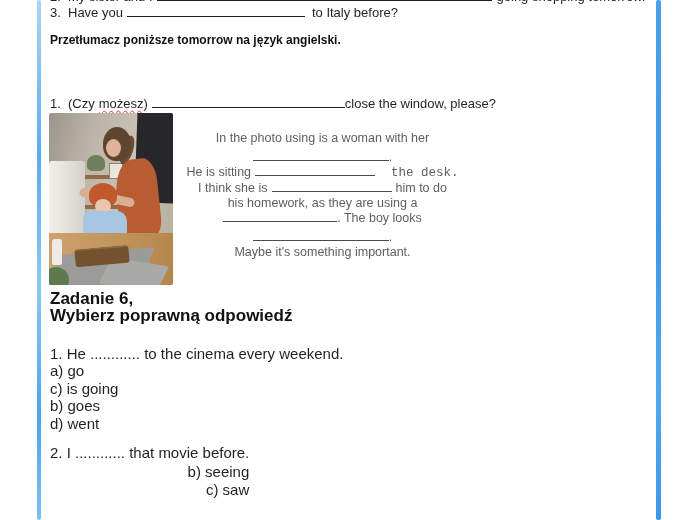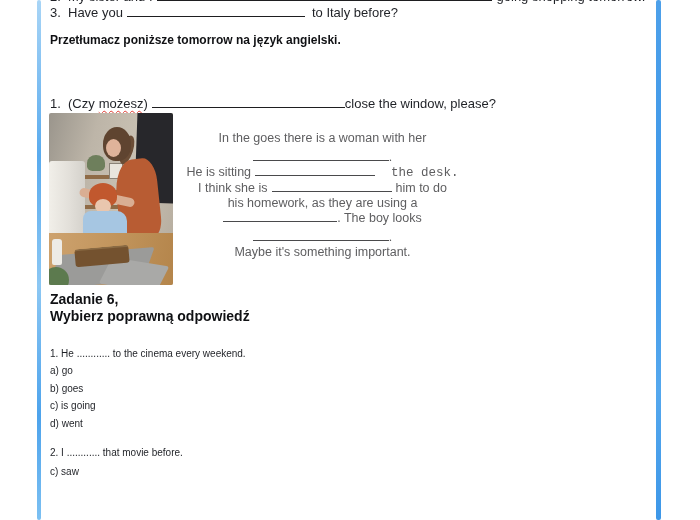--- a/index.html
+++ b/index.html
@@ -27,23 +27,23 @@
   .gap-r{margin-right:4px;}
 
   
   .desc{left:175px;top:131px;width:295px;text-align:center;
     font-size:12.5px;line-height:15px;color:#5e5e60;}
   .desc .blank{border-bottom:1.5px solid #4a4a4c;height:9px;}
   .desc .row{white-space:nowrap;}
   .mt4{margin-top:4px;}
 
   
-  .mc{font-size:10px;color:#1f2126;white-space:nowrap;}
+  .mc{font-size:15px;color:#1f2126;white-space:nowrap;}
   .q1{line-height:17.4px;}
-  .q2{line-height:18.5px;}
+  .q2{line-height:18.5px;text-align:right;}
 
   
   .photo{left:49px;top:113px;width:124px;height:172px;overflow:hidden;border-radius:2px;
     background:linear-gradient(105deg,#9a958c 0%,#bdb5a8 30%,#cac2b4 60%,#b3aa9c 100%);}
   .photo *{position:absolute;}
   .ph-board{right:-5px;top:-5px;width:42px;height:95px;background:#27272b;transform:rotate(2deg);}
   .ph-shelf{left:26px;top:62px;width:74px;height:52px;
     background:repeating-linear-gradient(180deg,#8f6b47 0 4px,rgba(0,0,0,0) 4px 15px);}
   .ph-shelf-post{left:30px;top:62px;width:3px;height:52px;background:#7c5b3c;}
   .ph-plant1{left:38px;top:42px;width:18px;height:16px;background:#6e7f5c;border-radius:50% 50% 30% 30%;}
@@ -111,41 +111,42 @@
     <div class="ph-boy-shirt"></div>
     <div class="ph-desk"></div>
     <div class="ph-mat"></div>
     <div class="ph-mat2"></div>
     <div class="ph-folder"></div>
     <div class="ph-bottle"></div>
     <div class="ph-plant2"></div>
   </div>
 
   <div class="abs desc">
-    <div class="row">In the goes there is a woman with her</div>
+    <div class="row">In the photo using is a woman with her</div>
     <div class="row mt4"><span class="blank" style="width:136px;"></span><span>.</span></div>
     <div class="row"><span class="gap-r">He is sitting</span><span class="blank" style="width:120px;"></span><span style="margin-left:16px;font-family:Liberation Mono, monospace;">the desk.</span></div>
     <div class="row"><span class="gap-r">I think she is</span><span class="blank" style="width:120px;"></span><span style="margin-left:4px;">him to do</span></div>
     <div class="row">his homework, as they are using a</div>
     <div class="row"><span class="blank" style="width:114px;"></span><span>. The boy looks</span></div>
     <div class="row mt4"><span class="blank" style="width:136px;"></span><span>.</span></div>
     <div class="row">Maybe it's something important.</div>
   </div>
 
-  <div class="abs heading" style="left:50px;top:291px;font-size:14px;line-height:16.5px;">
+  <div class="abs heading" style="left:50px;top:291px;font-size:17px;line-height:16.5px;">
     <div>Zadanie 6,</div>
     <div>Wybierz poprawną odpowiedź</div>
   </div>
 
   <div class="abs mc q1" style="left:50px;top:345px;">
     <div>1. He ............ to the cinema every weekend.</div>
     <div>a) go</div>
+    <div>c) is going</div>
     <div>b) goes</div>
-    <div>c) is going</div>
     <div>d) went</div>
   </div>
 
   <div class="abs mc q2" style="left:50px;top:444px;">
     <div>2. I ............ that movie before.</div>
+    <div>b) seeing</div>
     <div>c) saw</div>
   </div>
 
 </div>
 
 </body></html>

